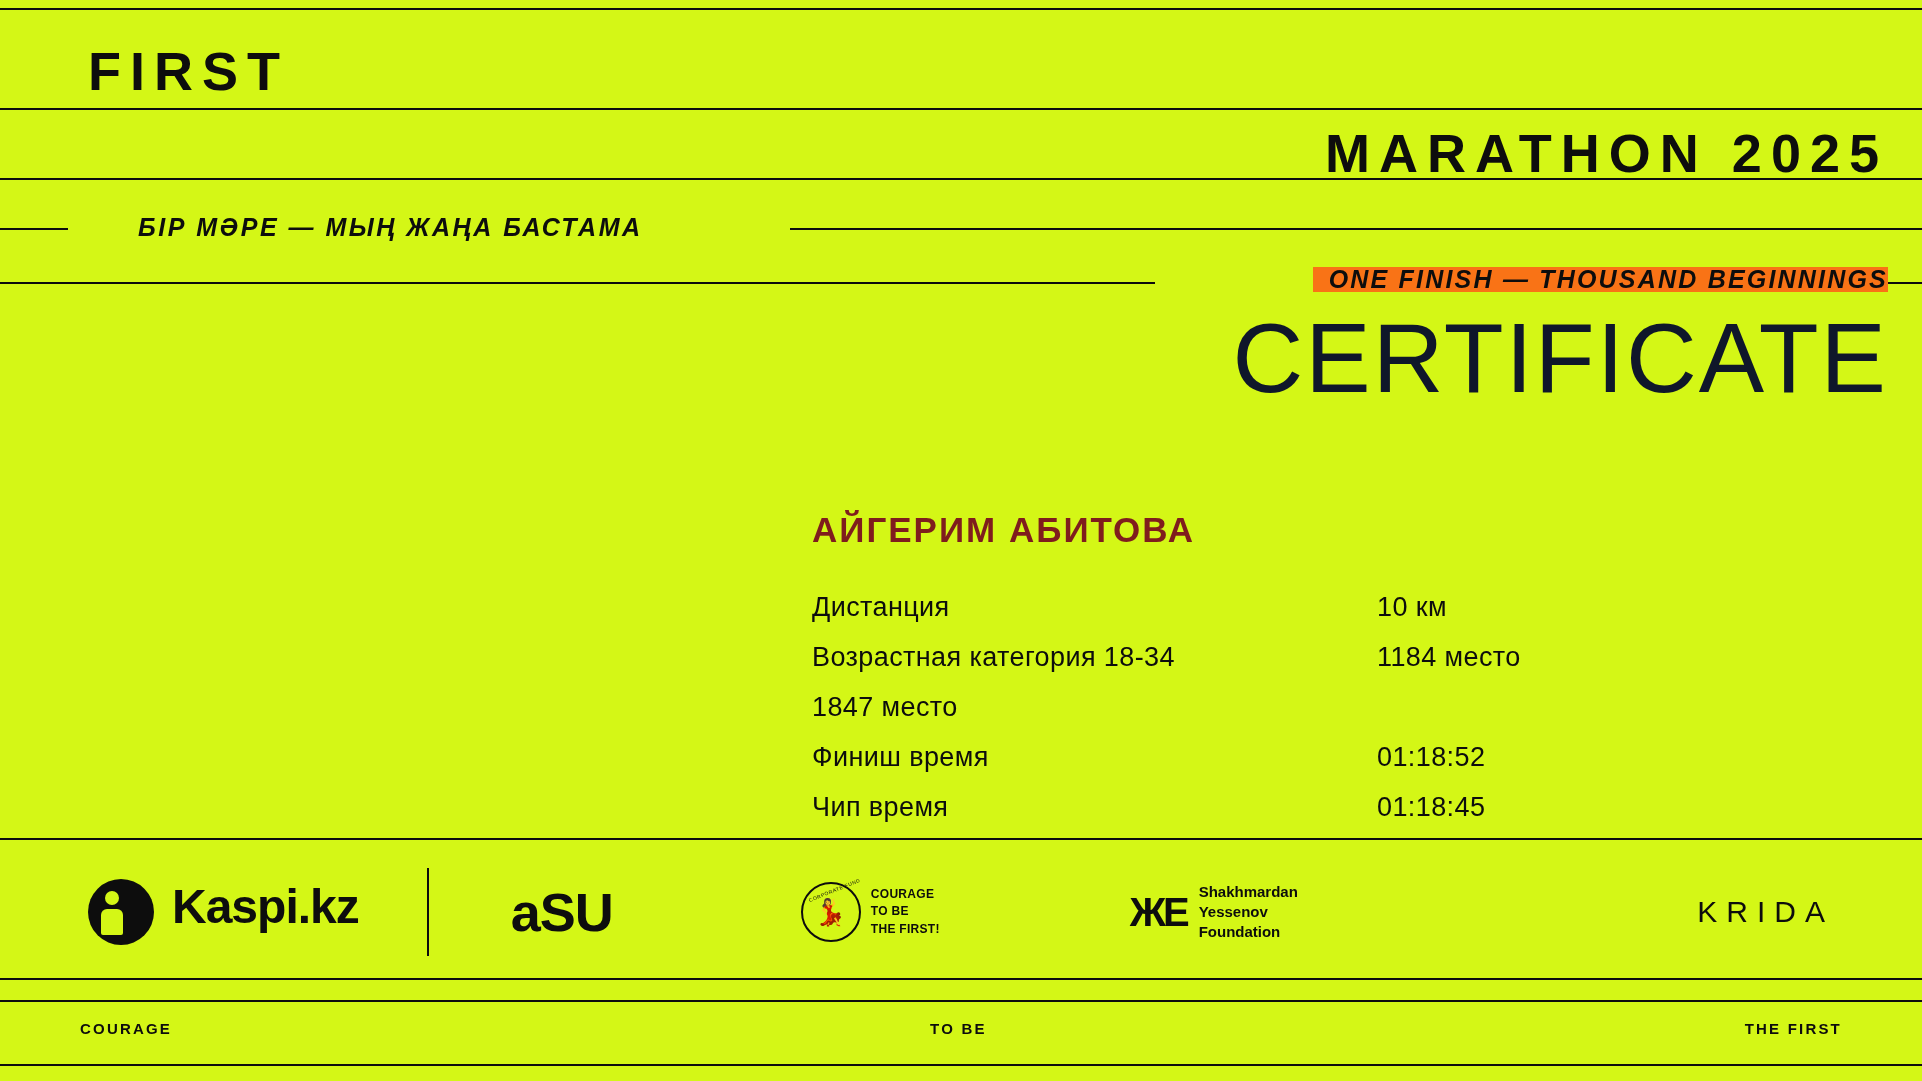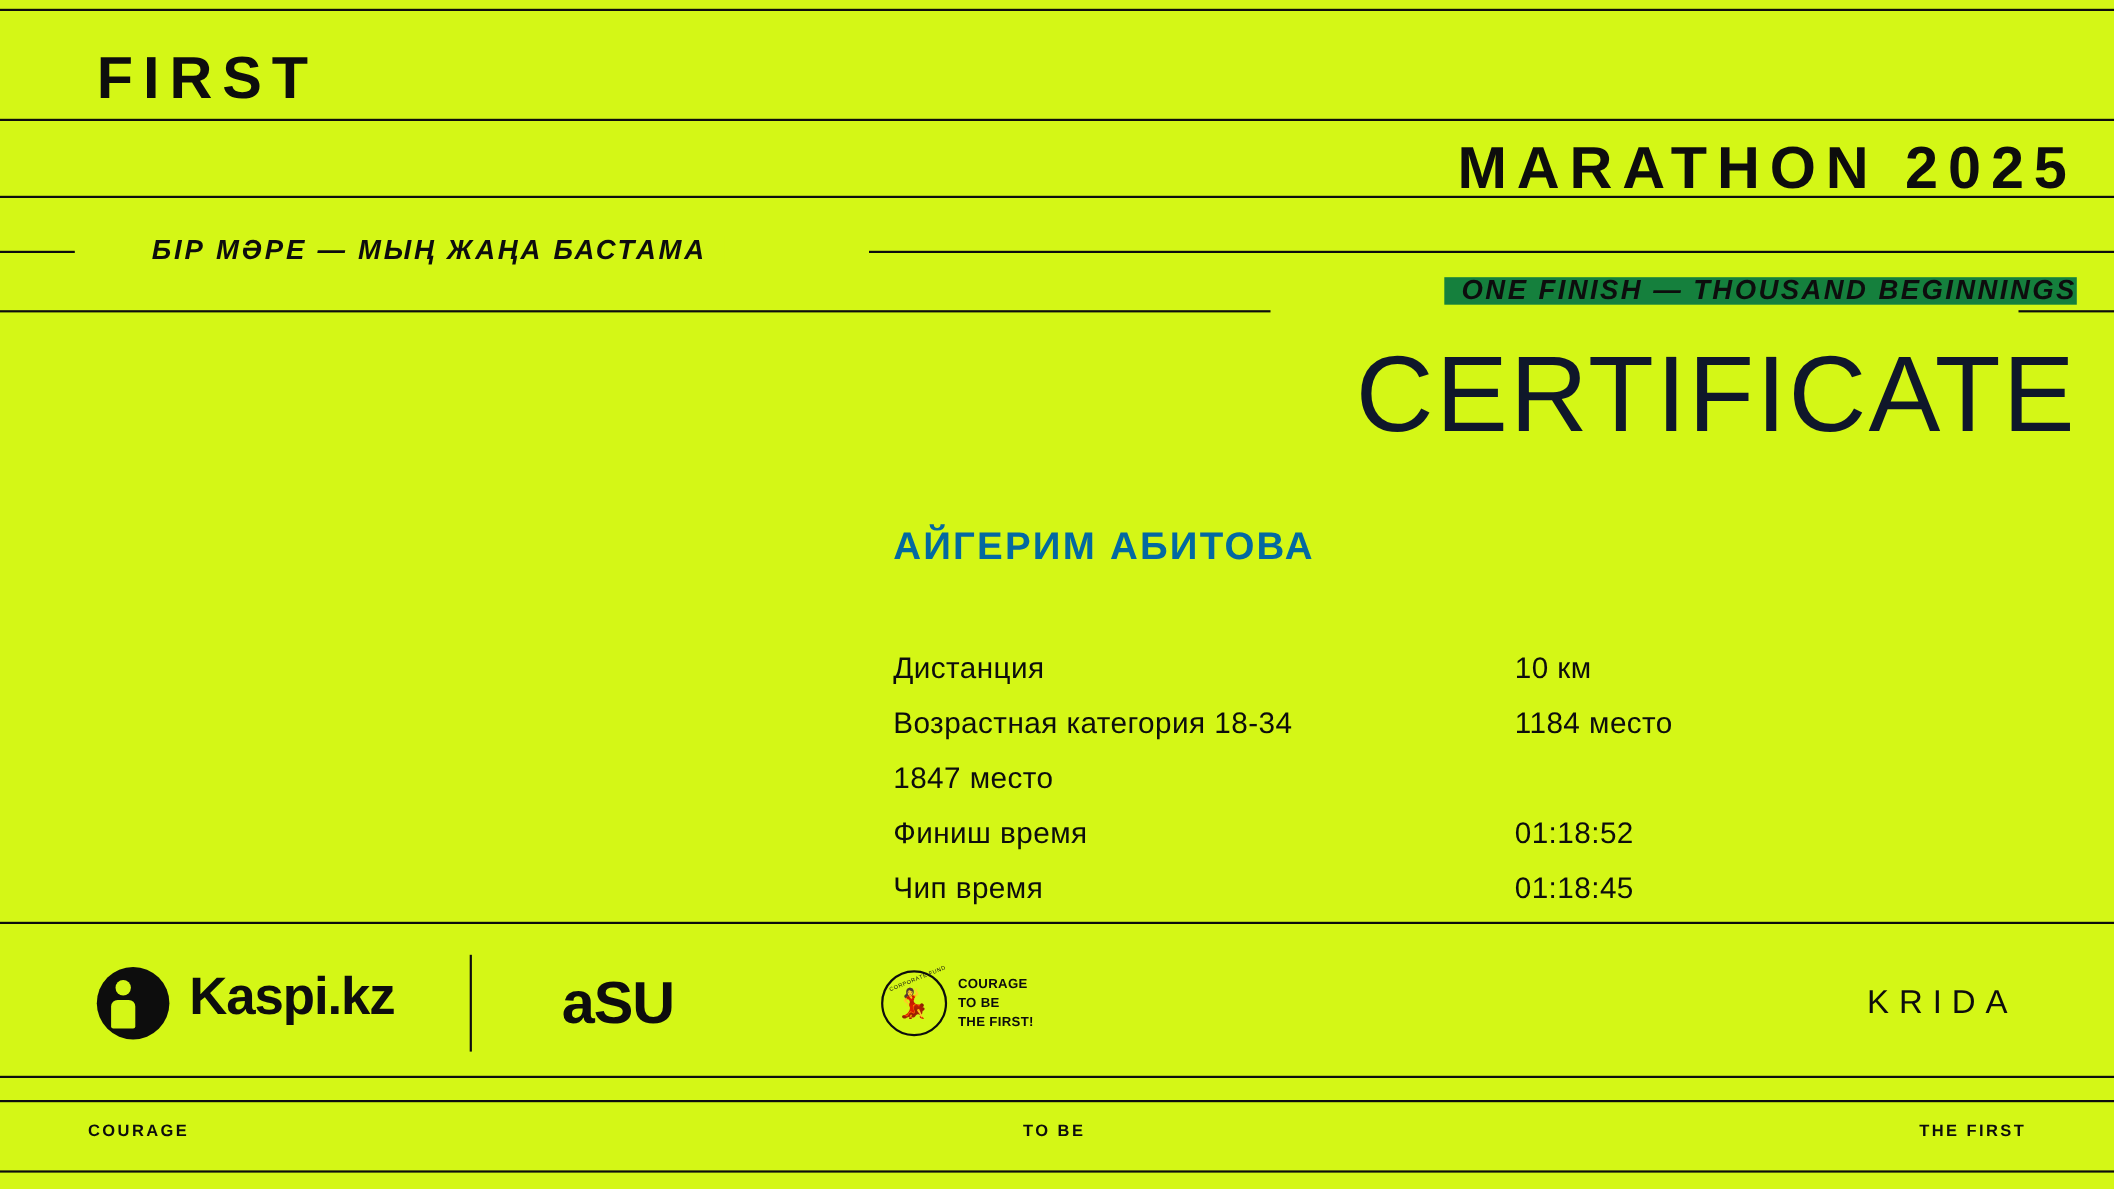--- a/index.html
+++ b/index.html
@@ -59,28 +59,28 @@
     font-weight: 700;
     letter-spacing: 2.5px;
     color: #0d0d0d;
     line-height: 1;
     background: #d4f716;
     padding: 0 16px 0 0;
   }
   .slogan-en {
     position: absolute;
     right: 34px;
-    top: 252px;
+    top: 267px;
     font-size: 25px;
     font-style: italic;
     font-weight: 700;
     letter-spacing: 2.2px;
     color: #0d0d0d;
     line-height: 1;
-    background: #15803d;
+    background: #f97316;
     padding: 0 0 0 16px;
   }
 
   
   .rule-seg {
     position: absolute;
     height: 2px;
     background: #0d0d0d;
   }
 
@@ -94,25 +94,25 @@
     letter-spacing: 2px;
     color: #0f172a;
     line-height: 1.2;
     text-align: left;
   }
 
   
   .participant {
     position: absolute;
     left: 812px;
-    top: 479px;
+    top: 512px;
     font-size: 35px;
     font-weight: 700;
     letter-spacing: 2px;
-    color: #0369a1;
+    color: #7f1d1d;
     line-height: 1;
   }
 
   
   .results {
     position: absolute;
     left: 812px;
     top: 592px;
     width: 800px;
   }
@@ -349,20 +349,28 @@
         <span class="ring">CORPORATE FUND</span>
         <span class="fig">💃</span>
       </div>
       <div class="ctbf-lines">
         <div>COURAGE</div>
         <div>TO BE</div>
         <div>THE FIRST!</div>
       </div>
     </div>
 
+    <div class="sponsor shakh">
+      <div class="shakh-mark">ЖЕ</div>
+      <div class="shakh-lines">
+        <div>Shakhmardan</div>
+        <div>Yessenov</div>
+        <div>Foundation</div>
+      </div>
+    </div>
 
     <div class="sponsor krida">KRIDA</div>
   </div>
 
   <div class="footer">
     <div class="f-left">COURAGE</div>
     <div class="f-mid">TO BE</div>
     <div class="f-right">THE FIRST</div>
   </div>
 

